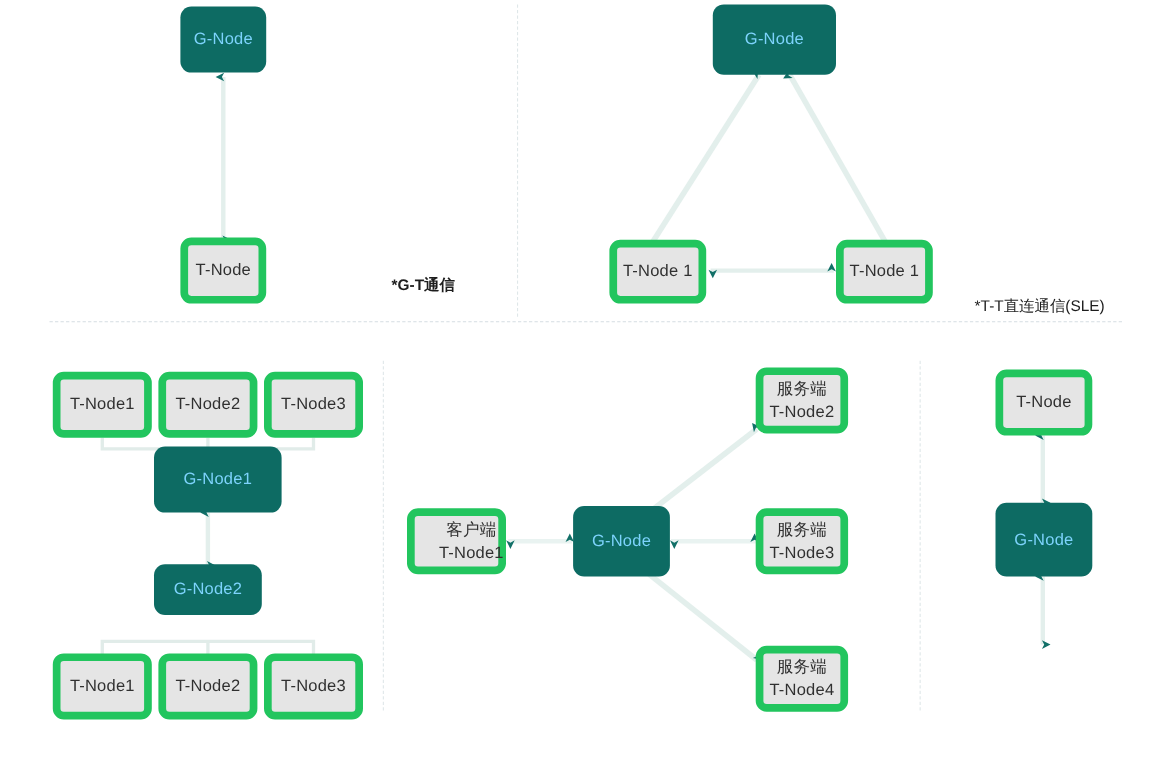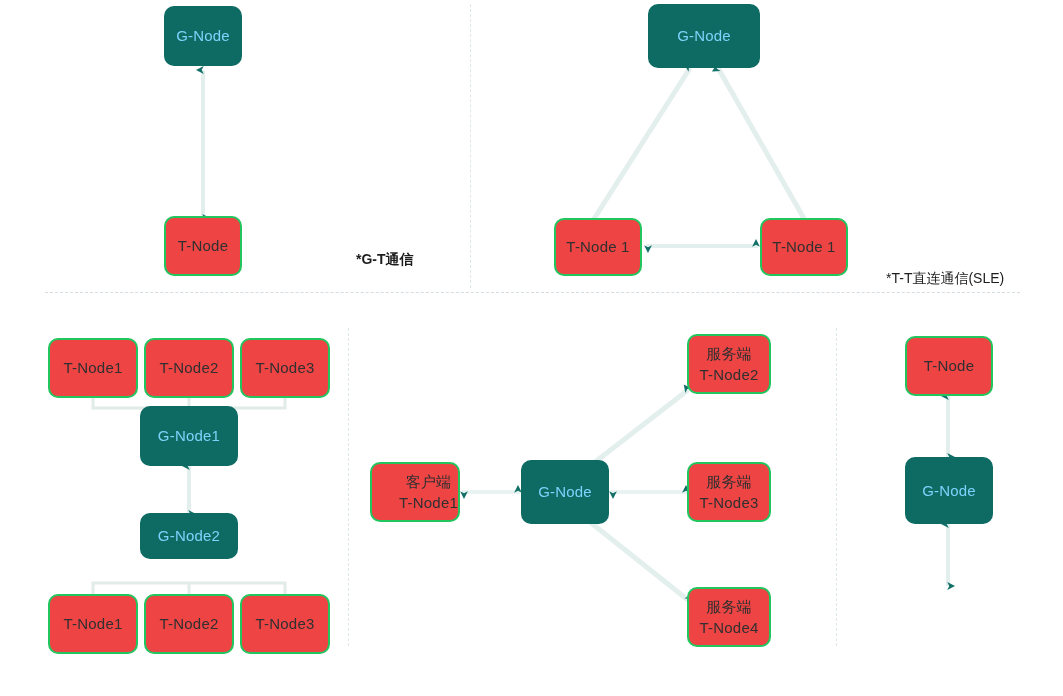--- a/index.html
+++ b/index.html
@@ -33,22 +33,22 @@
     line-height: 1.42;
     z-index: 5;
   }
   .node.dark {
     background: #0d6b63;
     color: #7dd3fc;
     font-size: 15px;
     letter-spacing: 0.2px;
   }
   .node.light {
-    background: #ef4444;
-    border: 2px solid #22c55e;
+    background: #e5e5e5;
+    border: 7px solid #22c55e;
     color: #303030;
     font-size: 15px;
     letter-spacing: 0.2px;
   }
   .node .ln { display: block; white-space: nowrap; }
 
   
   .caption {
     position: absolute;
     font-size: 14px;
@@ -190,21 +190,21 @@
 
   <div class="node light" style="left:48px; top:338px; width:90px; height:60px;">
     <span class="ln">T-Node1</span>
   </div>
   <div class="node light" style="left:144px; top:338px; width:90px; height:60px;">
     <span class="ln">T-Node2</span>
   </div>
   <div class="node light" style="left:240px; top:338px; width:90px; height:60px;">
     <span class="ln">T-Node3</span>
   </div>
-  <div class="node dark" style="left:140px; top:406px; width:98px; height:60px;">
+  <div class="node dark" style="left:140px; top:406px; width:116px; height:60px;">
     <span class="ln">G-Node1</span>
   </div>
   <div class="node dark" style="left:140px; top:513px; width:98px; height:46px;text-align:right;">
     <span class="ln">G-Node2</span>
   </div>
   <div class="node light" style="left:48px; top:594px; width:90px; height:60px;">
     <span class="ln">T-Node1</span>
   </div>
   <div class="node light" style="left:144px; top:594px; width:90px; height:60px;">
     <span class="ln">T-Node2</span>

